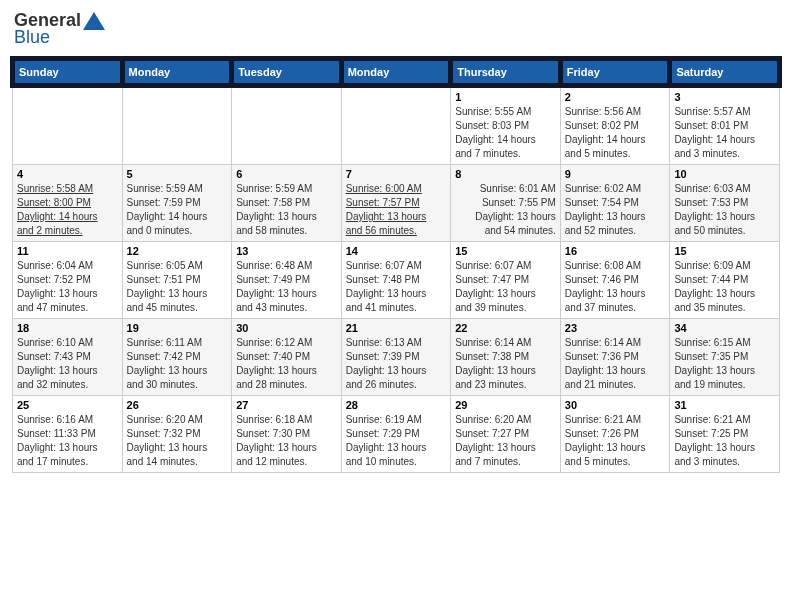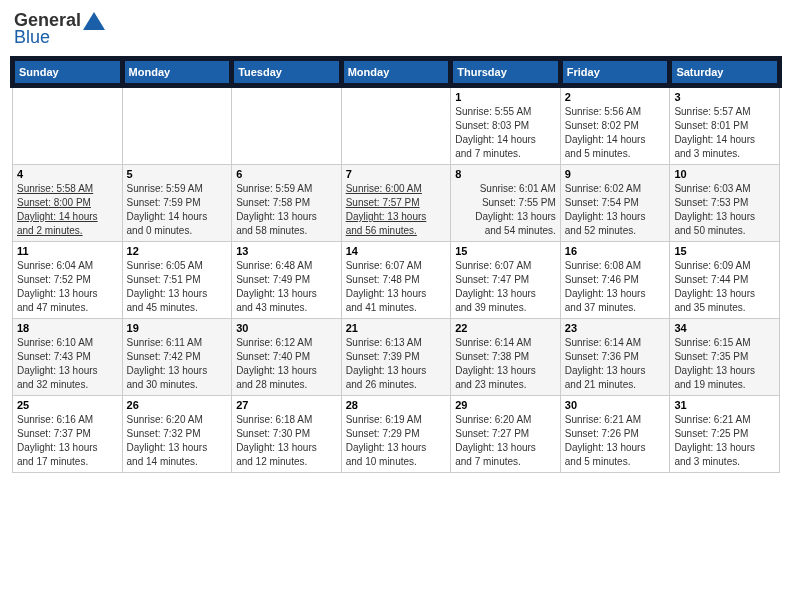--- a/index.html
+++ b/index.html
@@ -287,21 +287,21 @@
           <div class="day-info" style="white-space: pre-line;">Sunrise: 6:15 AM
 Sunset: 7:35 PM
 Daylight: 13 hours
 and 19 minutes.</div>
         </td>
       </tr>
       <tr>
         <td>
           <div class="day-number">25</div>
           <div class="day-info" style="white-space: pre-line;">Sunrise: 6:16 AM
-Sunset: 7:37 PM
+Sunset: 11:33 PM
 Daylight: 13 hours
 and 17 minutes.</div>
         </td>
         <td>
           <div class="day-number">26</div>
           <div class="day-info" style="white-space: pre-line;">Sunrise: 6:20 AM
 Sunset: 7:32 PM
 Daylight: 13 hours
 and 14 minutes.</div>
         </td>

